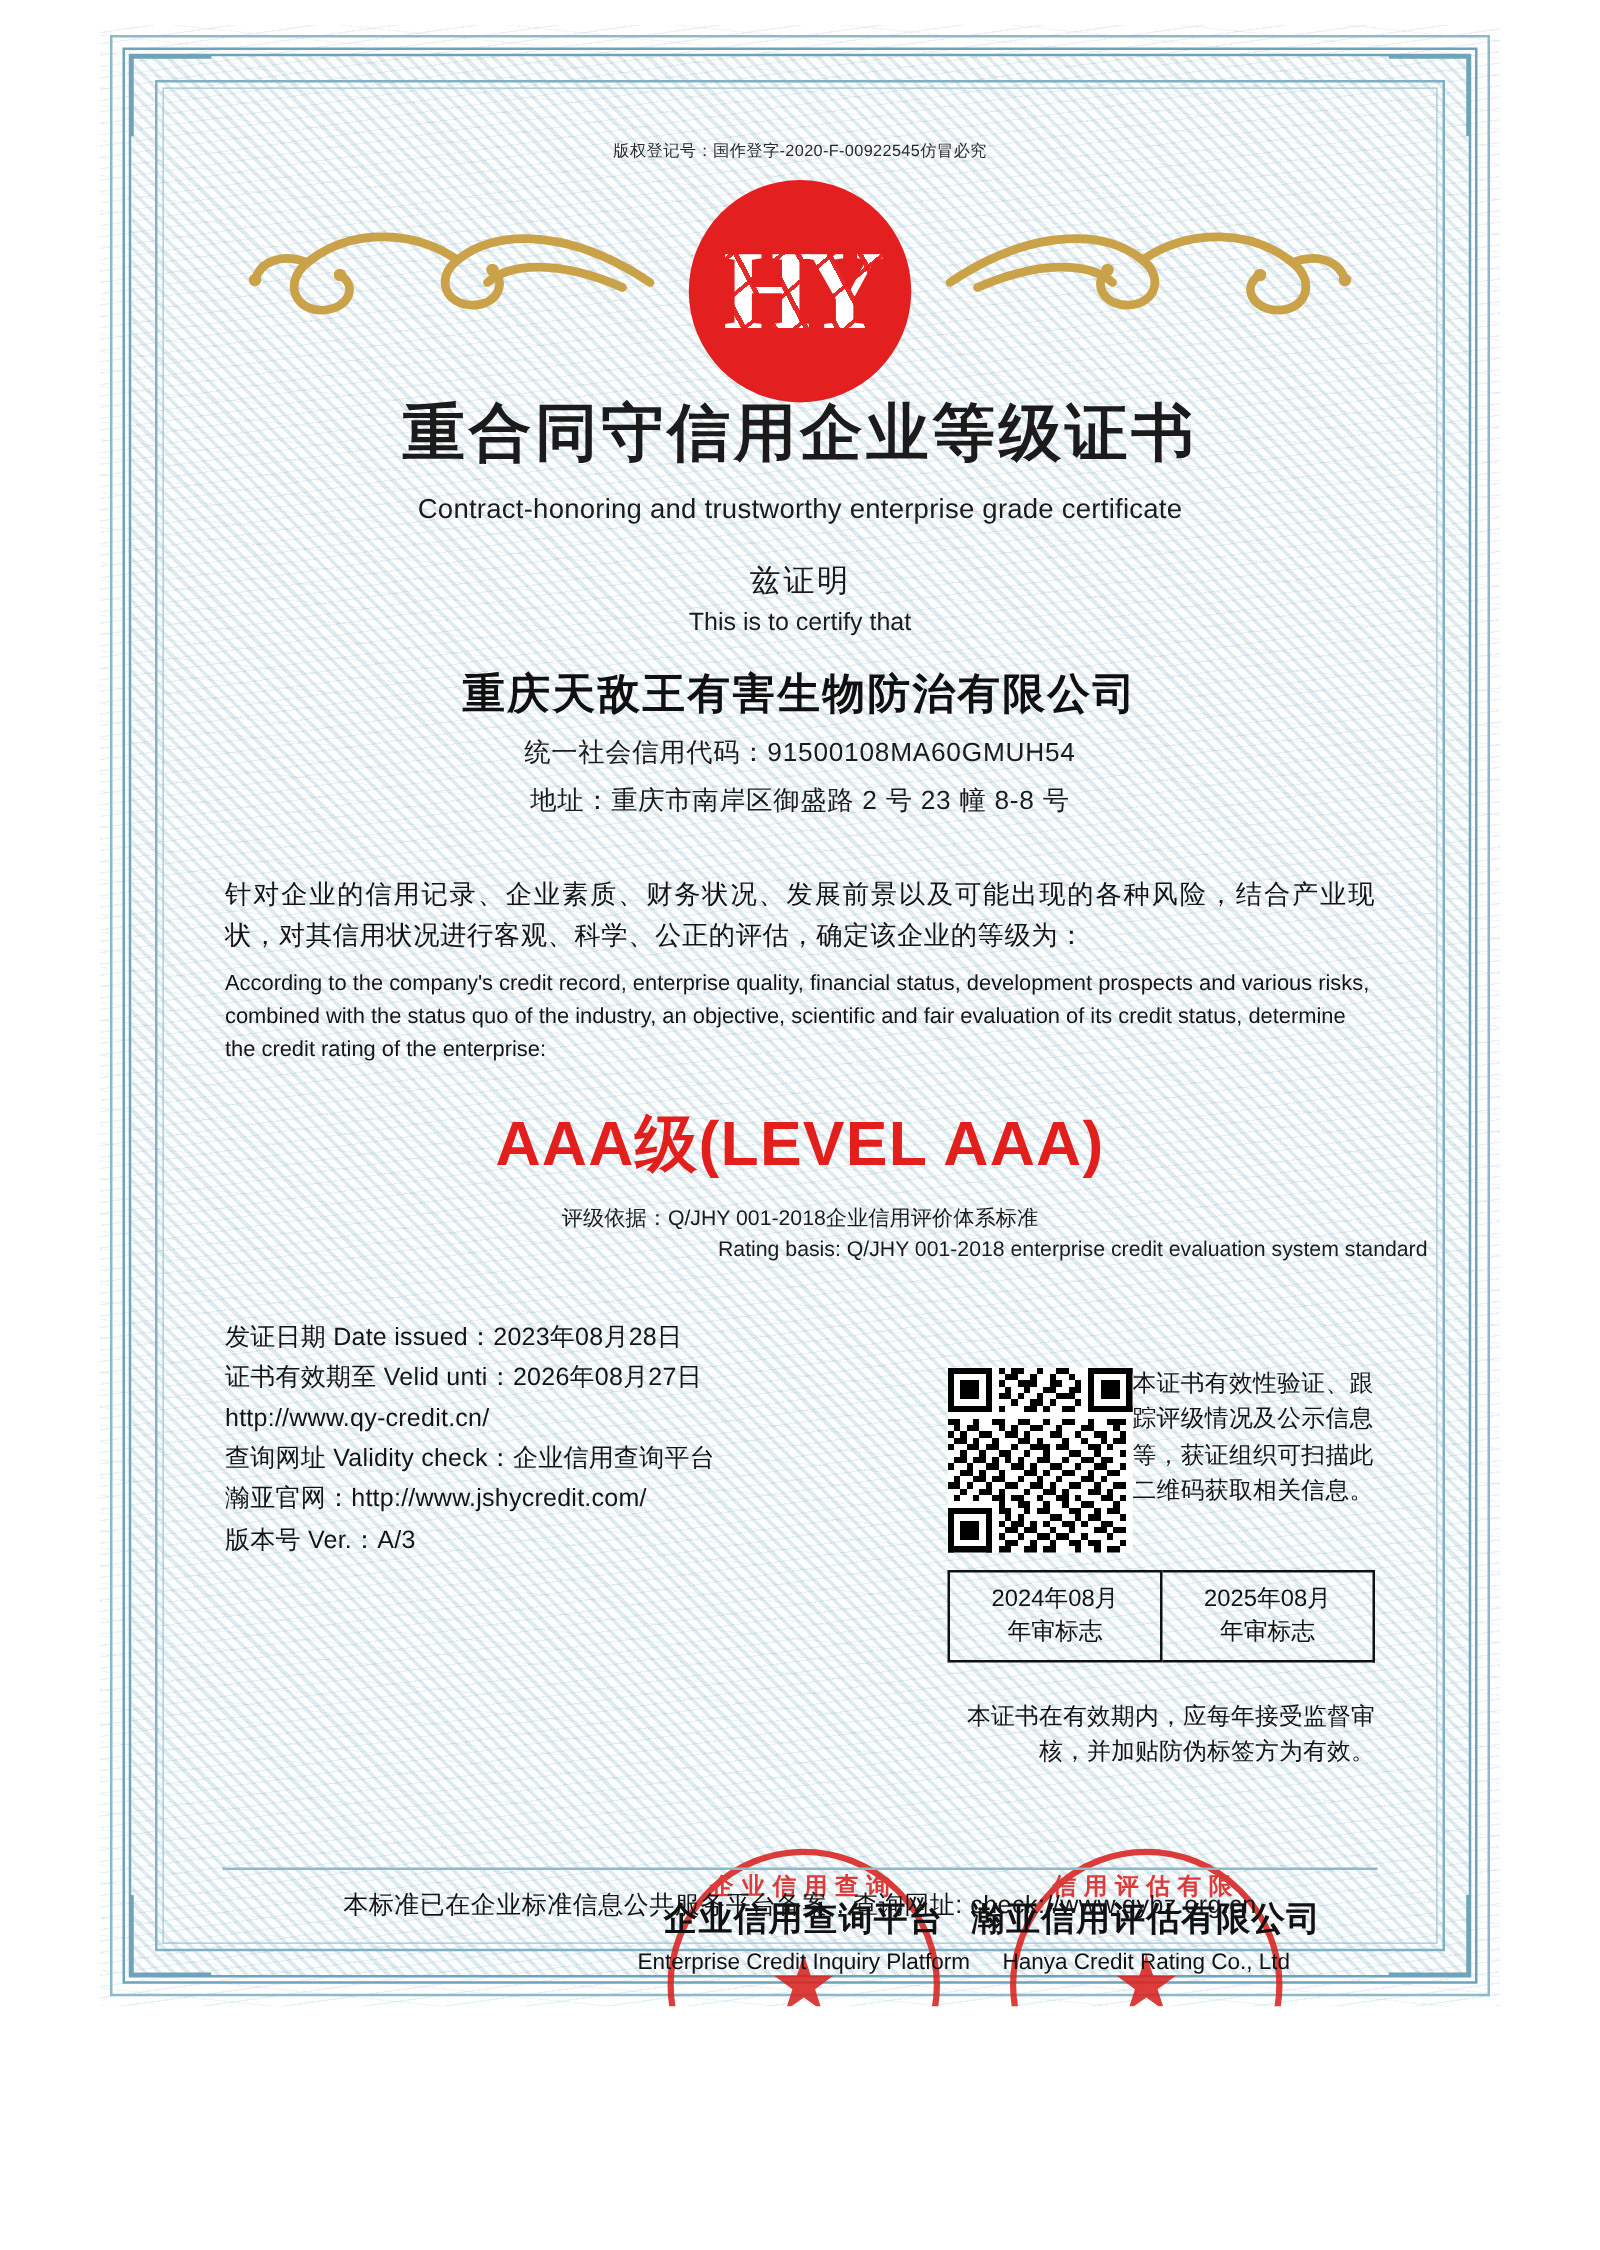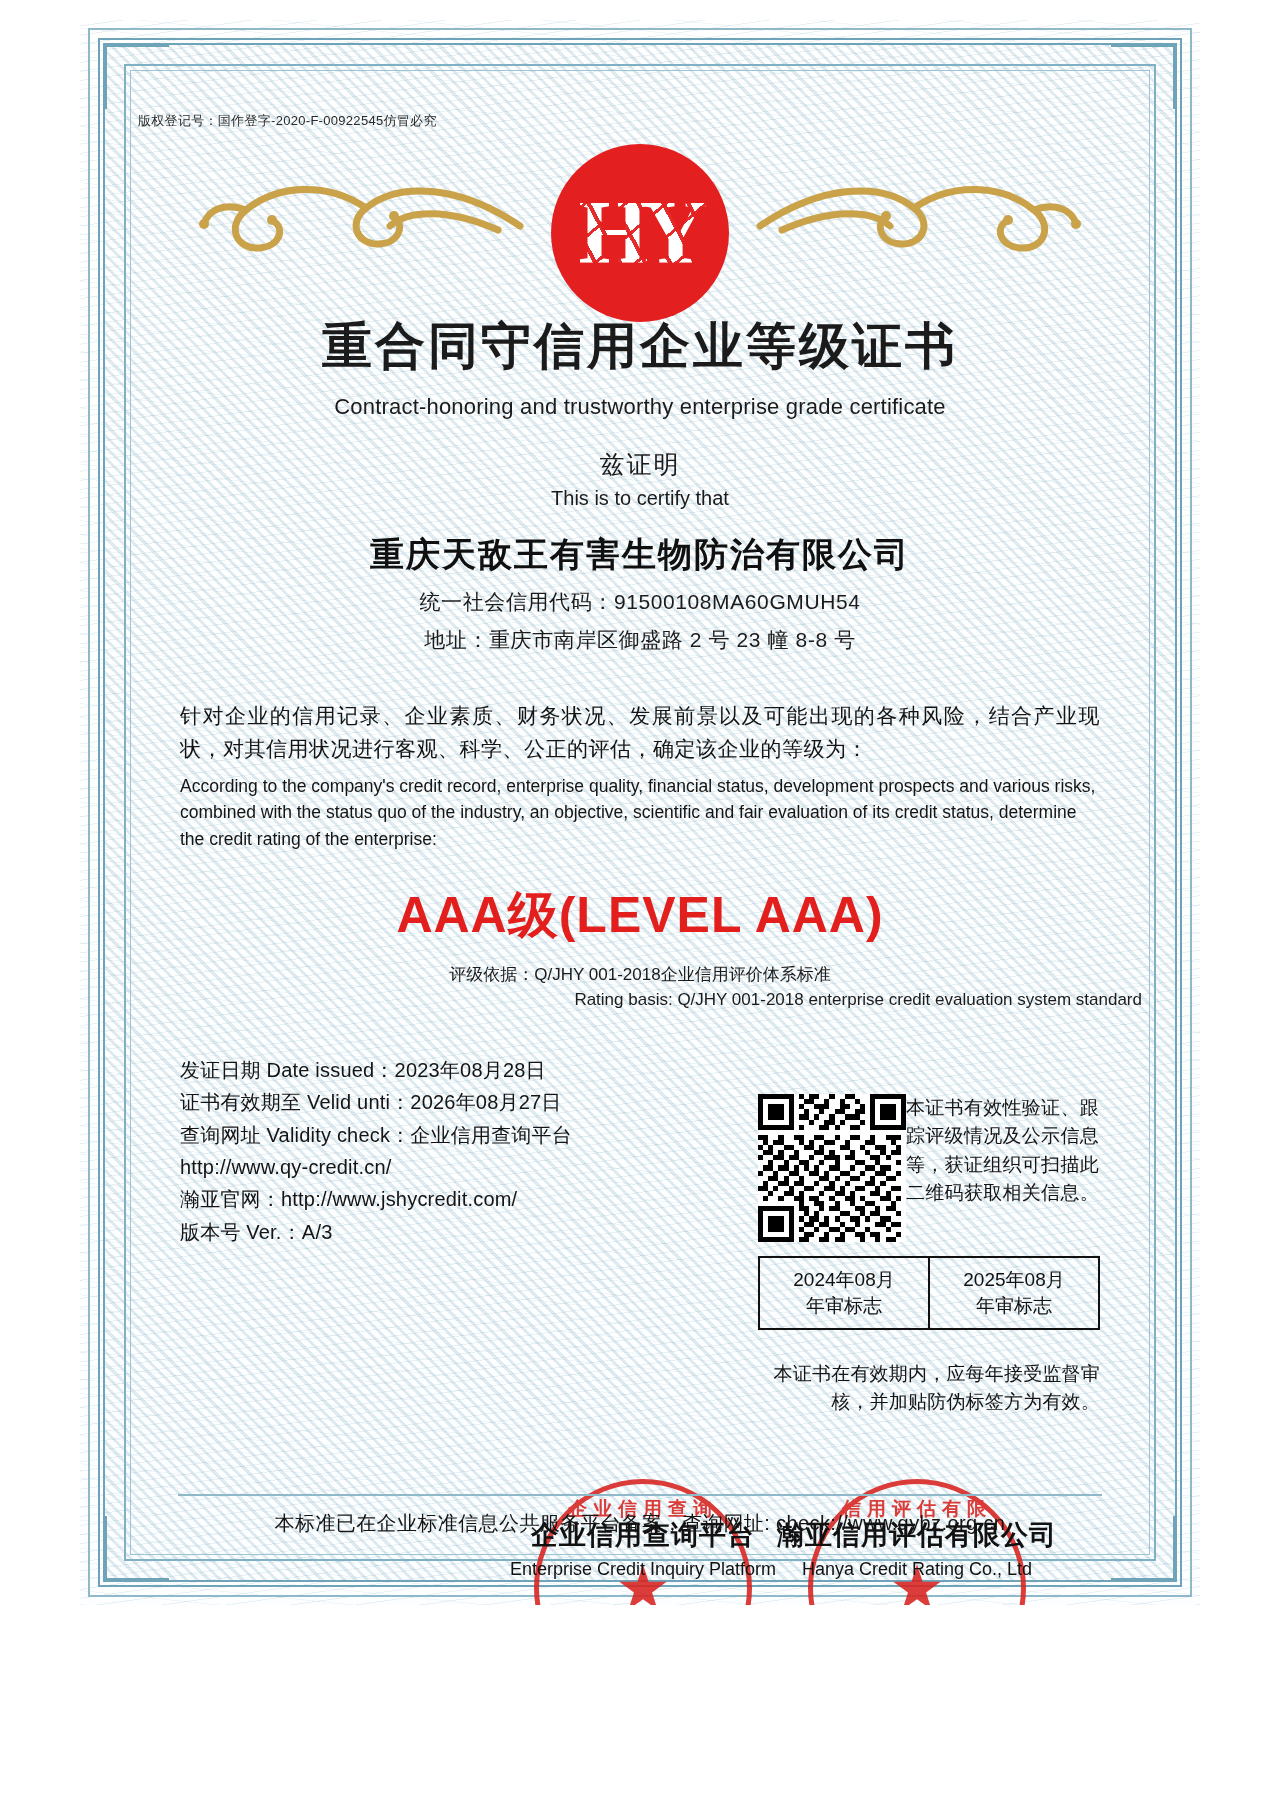--- a/index.html
+++ b/index.html
@@ -80,21 +80,21 @@
 
   .content {
     position: absolute;
     left: 58px;
     right: 58px;
     top: 56px;
     bottom: 56px;
   }
 
   .copyright-line {
-    text-align: left;
+    text-align: center;
     font-size: 13px;
     color: #2a2a2a;
     letter-spacing: 0.3px;
     margin-top: 36px;
   }
 
   
   .logo-row {
     position: relative;
     height: 175px;
@@ -443,24 +443,24 @@
     <div class="basis-en">Rating basis: Q/JHY 001-2018 enterprise credit evaluation system standard</div>
 
     <div class="details-row">
       <div class="details-left">
         <div class="kv">
           <span>发证日期 Date issued：</span><span>2023年08月28日</span>
         </div>
         <div class="kv">
           <span>证书有效期至 Velid unti：</span><span>2026年08月27日</span>
         </div>
+        <div class="kv">http://www.qy-credit.cn/</div>
         <div class="kv">
           <span>查询网址 Validity check：</span><span>企业信用查询平台</span>
         </div>
-        <div class="kv">http://www.qy-credit.cn/</div>
         <div class="kv">
           <span>瀚亚官网：</span><span>http://www.jshycredit.com/</span>
         </div>
         <div class="kv">
           <span>版本号 Ver.：</span><span>A/3</span>
         </div>
       </div>
 
       <div class="details-right">
         <div class="qr-row">

